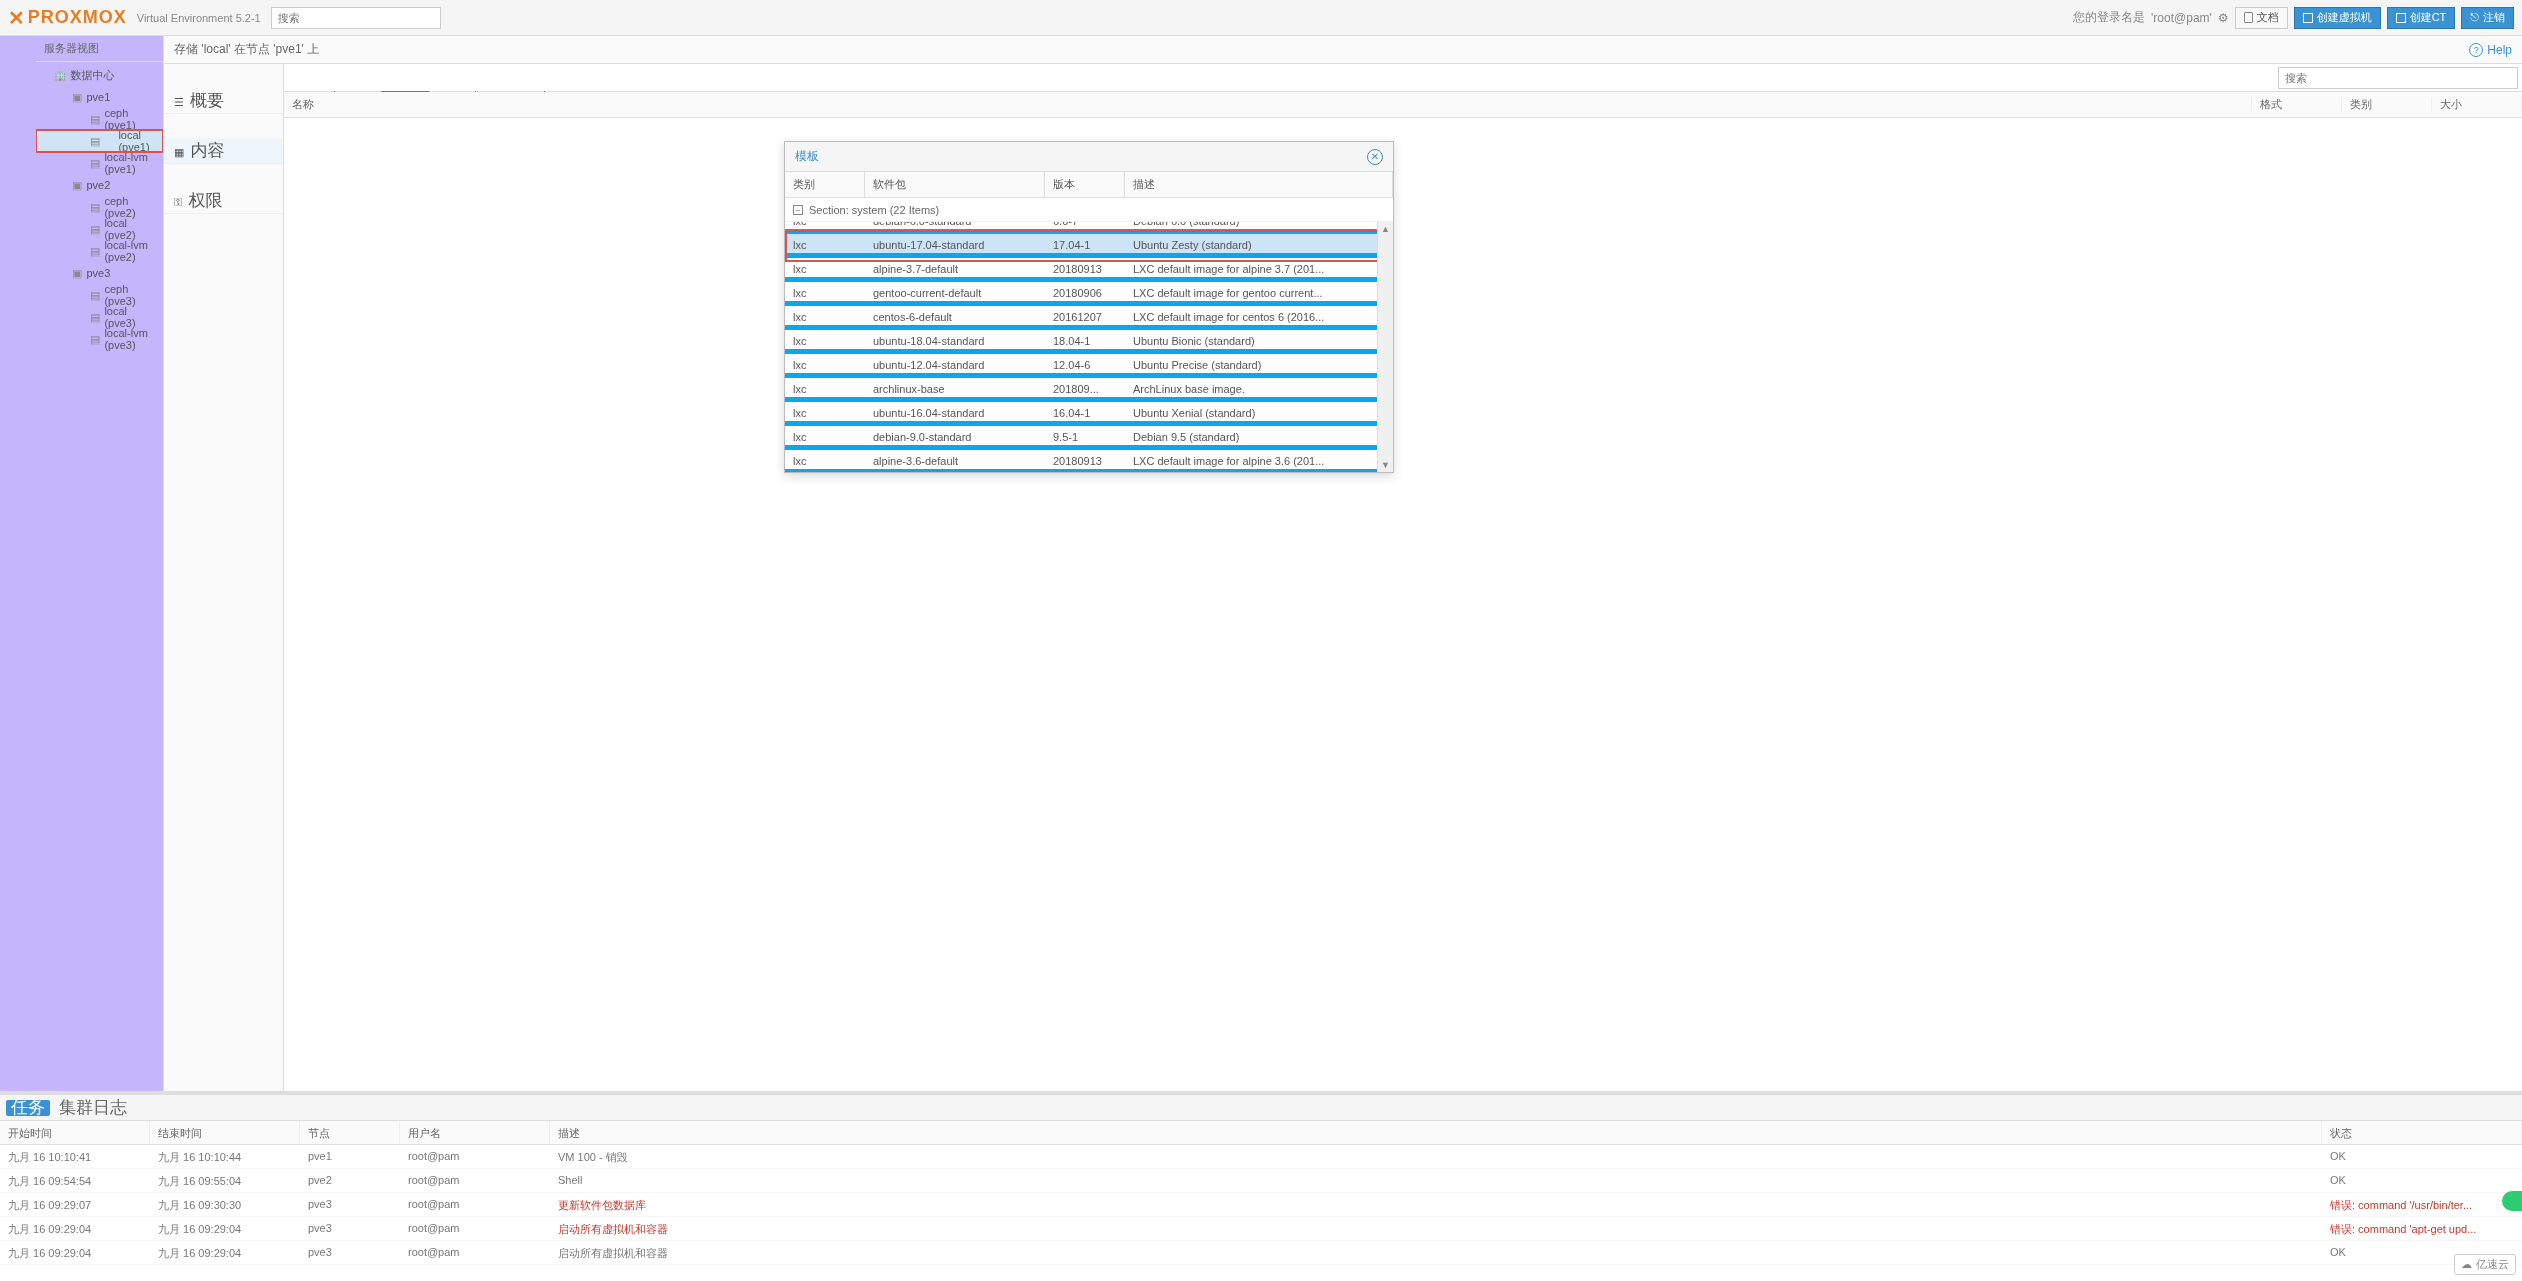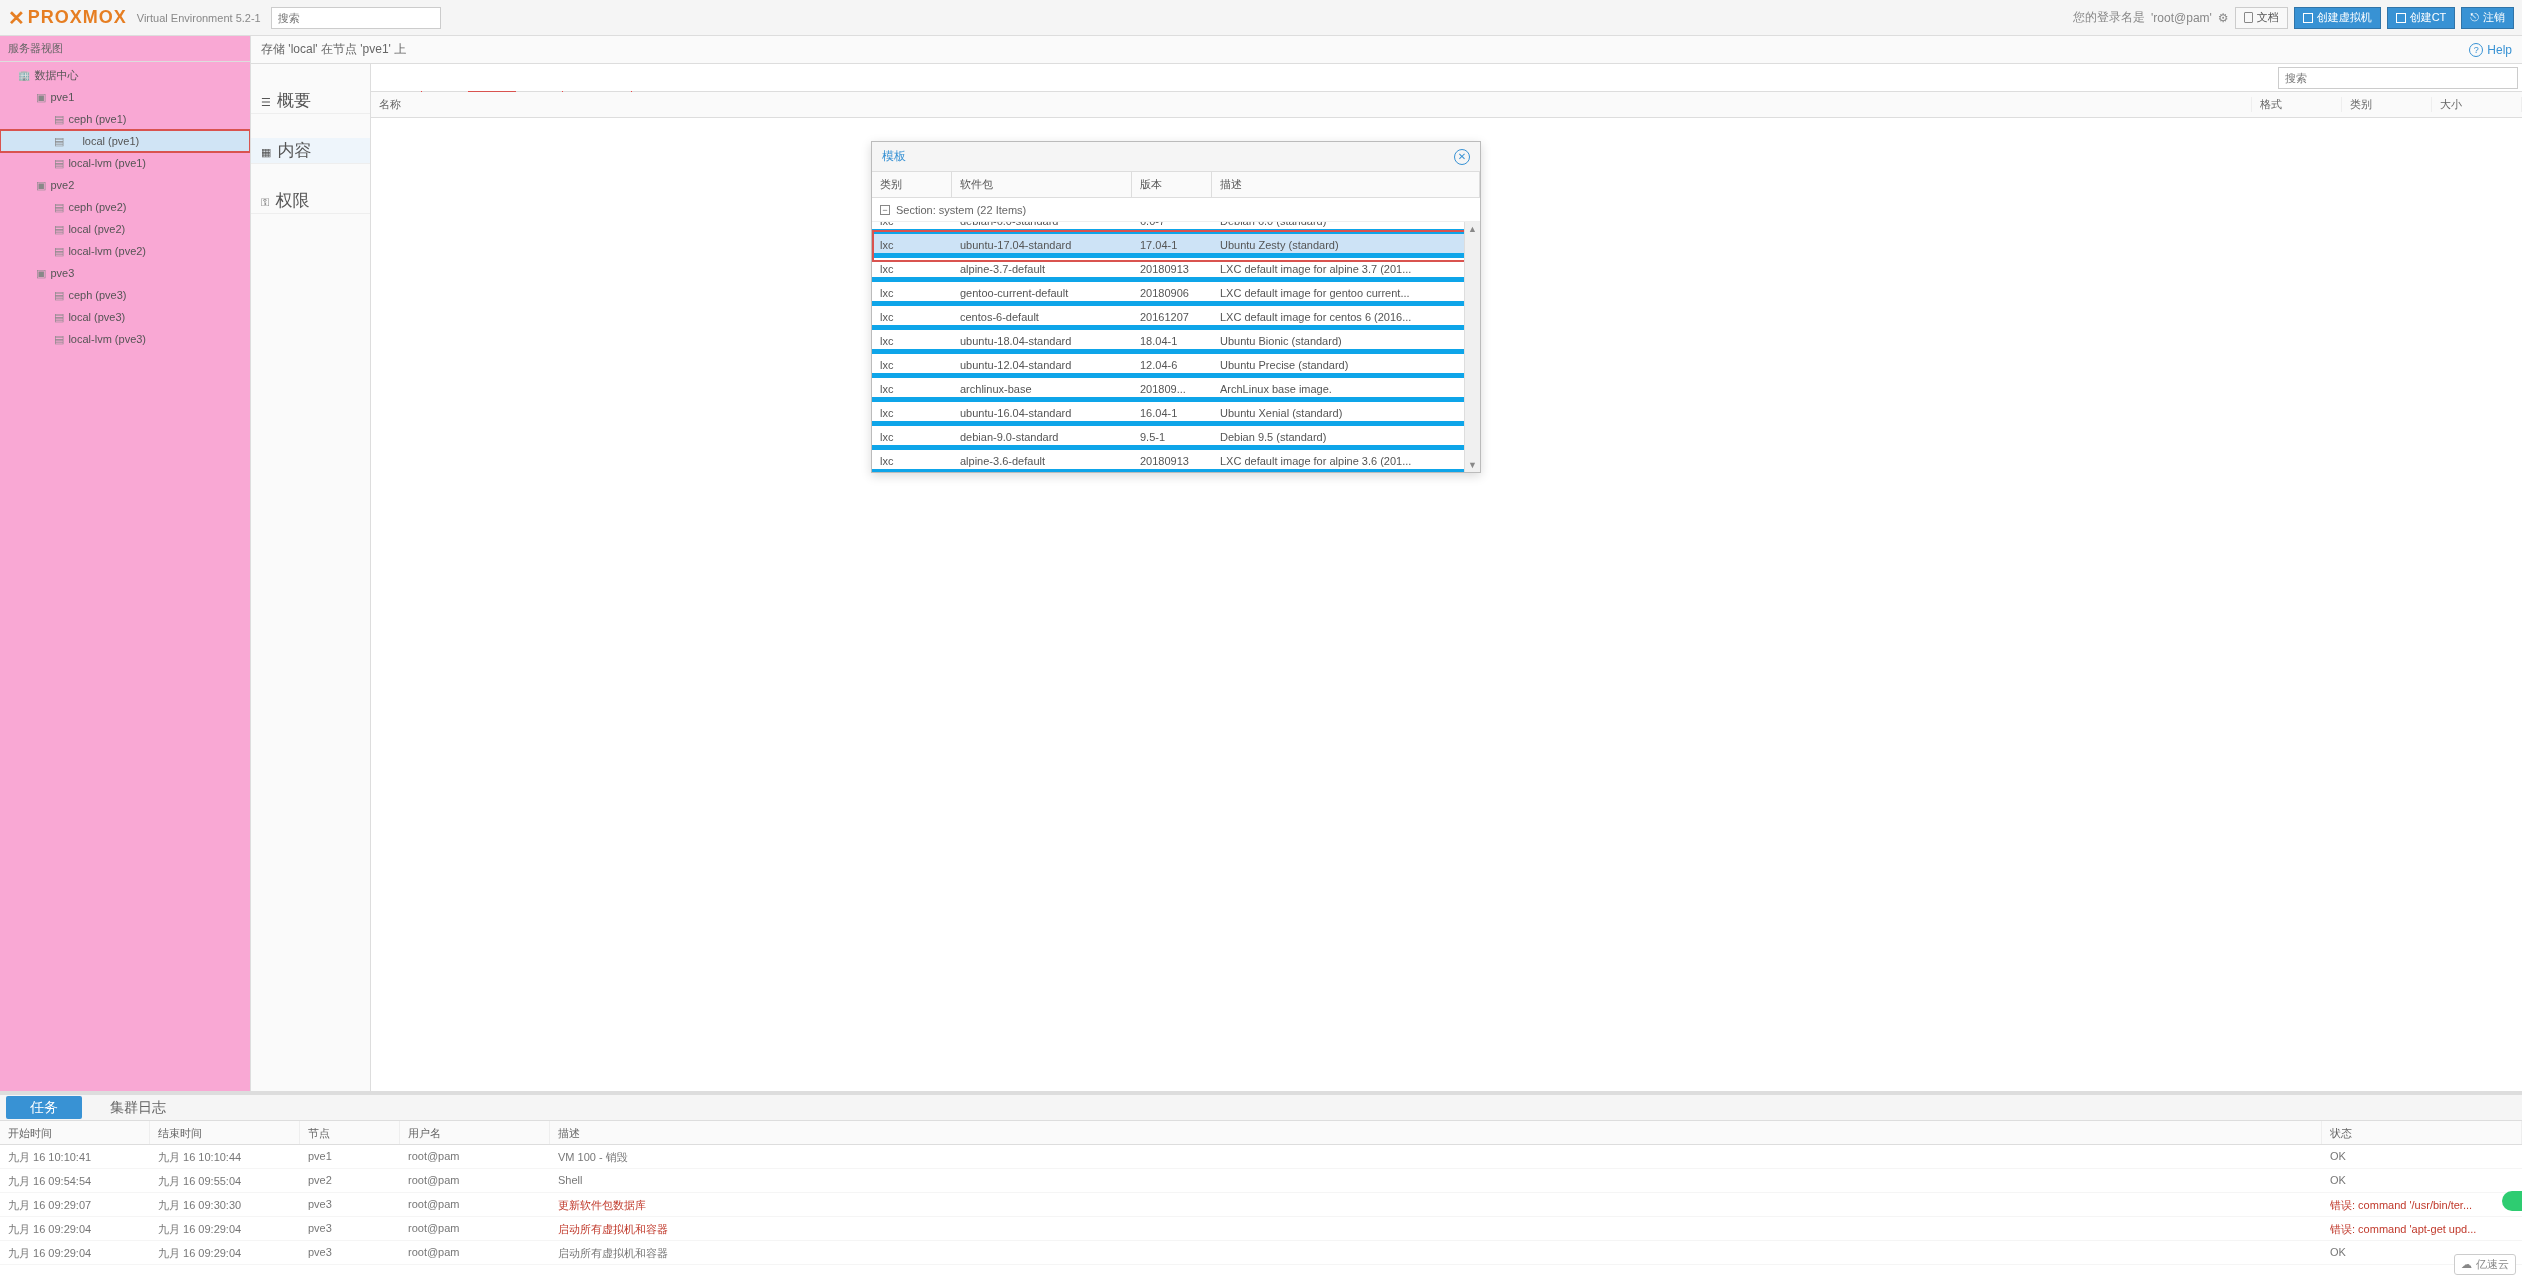--- a/index.html
+++ b/index.html
@@ -14,21 +14,21 @@
 .search-box input { width: 170px; height: 22px; border: 1px solid #ccc; padding: 0 6px; font-size: 11px; background:#fff;}
 .header-right { margin-left: auto; display: flex; align-items: center; gap: 6px; color:#888;}
 .gear { color:#888; }
 .btn { display:inline-flex; align-items:center; height:22px; padding:0 8px; border:1px solid #ccc; background:#f8f8f8; font-size:11px; color:#555; cursor:pointer; gap:4px;}
 .btn.blue { background:#3892d4; color:#fff; border-color:#3074a8; }
 .icon-sq { display:inline-block; width:10px; height:10px; border:1px solid currentColor; }
 .icon-file { display:inline-block; width:9px; height:11px; border:1px solid #888; border-radius:1px; }
 
 
 .main { display:flex; height: calc(100vh - 36px - 190px); }
-.sidebar { width: 251px; border-right:1px solid #ddd; background:#f9a8d4; display:flex; flex-direction:column;}
+.sidebar { width: 164px; border-right:1px solid #ddd; background:#c4b5fd; display:flex; flex-direction:column;padding-left:36px;}
 .sidebar-header { height:26px; border-bottom:1px solid #ddd; padding:0 8px; display:flex; align-items:center; font-size:11px; color:#666;}
 .tree { flex:1; overflow:auto; padding:2px 0; }
 .tree-node { display:flex; align-items:center; height:22px; padding: 0 6px; cursor:pointer; font-size:11px; color:#555; gap:4px;}
 .tree-node.indent1 { padding-left: 18px; }
 .tree-node.indent2 { padding-left: 36px; }
 .tree-node.indent3 { padding-left: 54px; }
 .tree-node.selected { background:#d0e4f5;gap:18px; }
 .tree-node.boxed { outline:2px solid #d9534f; outline-offset:-1px; }
 .icon-server::before { content:"▣"; color:#888; font-size:11px; }
 .icon-storage::before { content:"▤"; color:#888; font-size:11px; }
@@ -81,21 +81,21 @@
 .scroll-ind { position:absolute; right:0; top:0; bottom:0; width:16px; background:#f0f0f0; border-left:1px solid #ddd;}
 .scroll-ind .up { position:absolute; top:2px; left:3px; font-size:9px; color:#888;}
 .scroll-ind .down { position:absolute; bottom:2px; left:3px; font-size:9px; color:#888;}
 .modal-footer { height:38px; border-top:1px solid #ddd; display:flex; align-items:center; justify-content:flex-end; padding:0 8px; background:#fafafa; position:relative;}
 .dl-btn { background:#3892d4; color:#fff; border:1px solid #2a71a5; height:24px; padding:0 20px; font-size:11px; cursor:pointer;}
 .dl-box { position:absolute; right:4px; top:4px; width:90px; height:30px; border:2px solid #d9534f; pointer-events:none;}
 
 
 .log-panel { height:190px; border-top:4px solid #ddd; display:flex; flex-direction:column;}
 .log-tabs { height:26px; background:#f5f5f5; border-bottom:1px solid #ddd; display:flex; align-items:center; padding:0 6px; gap:4px;}
-.log-tab { height:23px; padding:0 24px; display:inline-flex; align-items:center; font-size:14px; color:#666; cursor:pointer;}
+.log-tab { height:16px; padding:0 5px; display:inline-flex; align-items:center; font-size:17px; color:#666; cursor:pointer;}
 .log-tab.active { background:#3892d4; color:#fff; border-radius:2px;}
 .log-header { height:24px; display:flex; border-bottom:1px solid #ddd; font-size:11px; color:#666; background:#fafafa;}
 .log-header .lc { padding:5px 8px; border-right:1px solid #eee;}
 .lc-start { width:150px;} .lc-end { width:150px;} .lc-node { width:100px;} .lc-user { width:150px;} .lc-desc { flex:1;} .lc-status { width:200px;}
 .log-body { flex:1; overflow:auto;}
 .log-row { height:24px; display:flex; font-size:11px; color:#777; border-bottom:1px solid #f5f5f5;}
 .log-row .lc { padding:5px 8px;}
 .log-row .err { color:#c0392b;}
 
 

